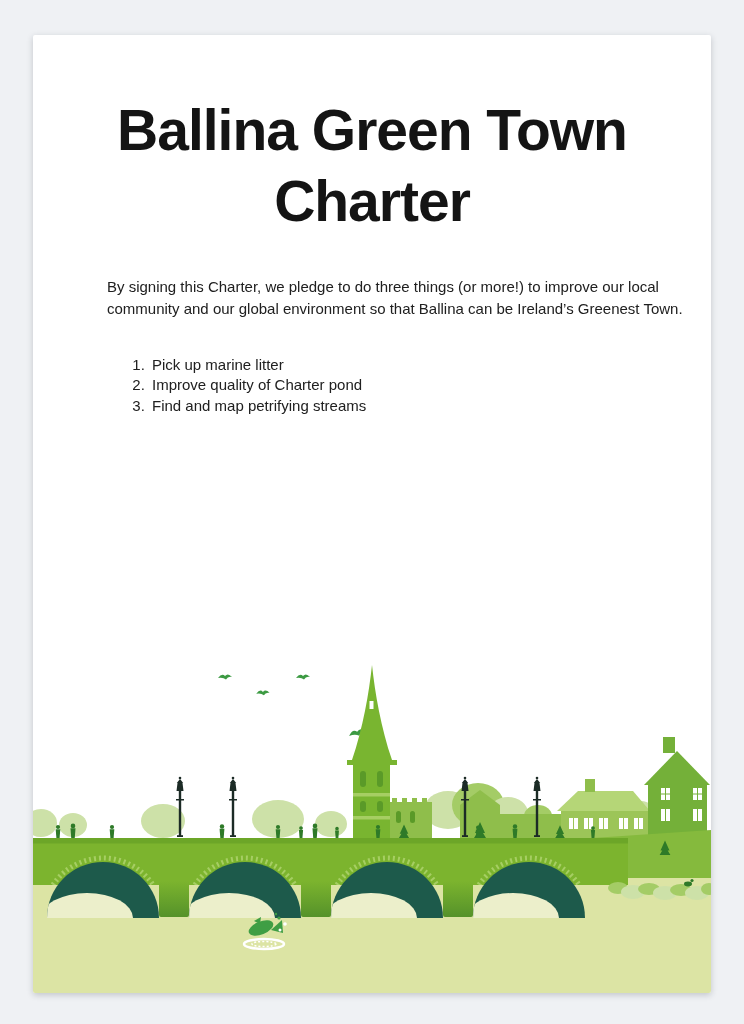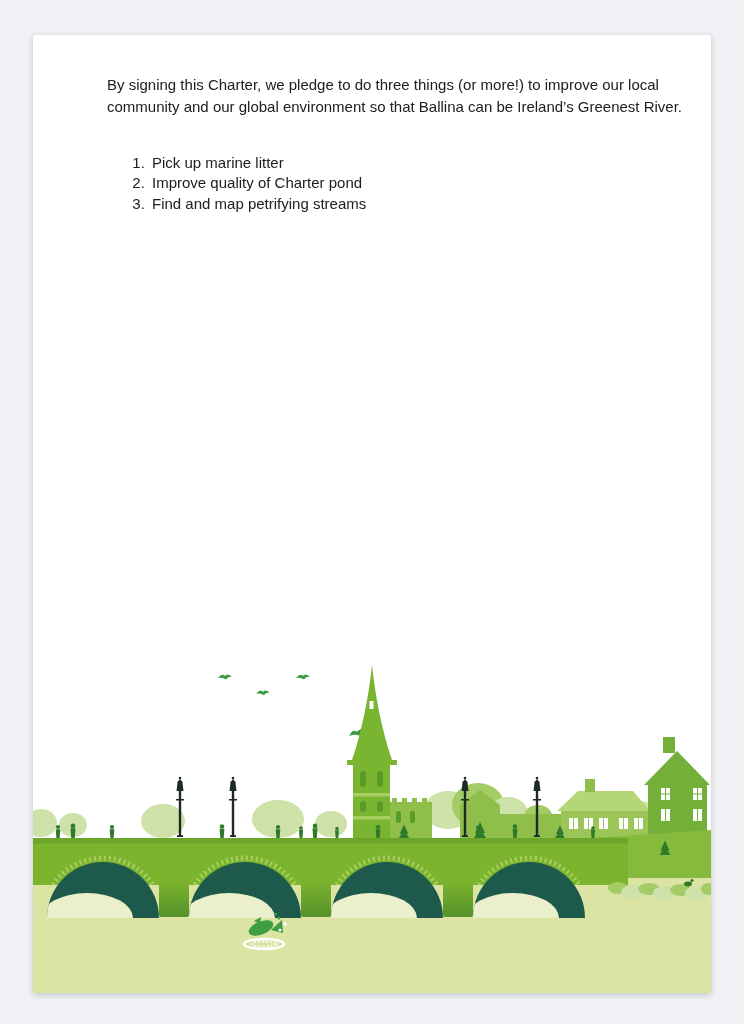--- a/index.html
+++ b/index.html
@@ -44,22 +44,26 @@
   .ripple{stroke:#fff;fill:none}
   .win-cross{stroke:var(--house,#74B039);stroke-width:1}
   .win-cross2{stroke:var(--wall,#9CC558);stroke-width:1}
   .darkwin{fill:var(--win_dark,#5A9A28)}
 </style>
 </head>
 <body>
 
 <div class="page">
 
-
-  <p class="para intro">By signing this Charter, we pledge to do three things (or more!) to improve our local community and our global environment so that Ballina can be Ireland’s Greenest River.</p>
+  <h1 class="doc-title">
+    <span class="t-line">Ballina Green Town</span>
+    <span class="t-line">Charter</span>
+  </h1>
+
+  <p class="para intro">By signing this Charter, we pledge to do three things (or more!) to improve our local community and our global environment so that Ballina can be Ireland’s Greenest Town.</p>
 
   <ol class="pledges">
     <li>Pick up marine litter</li>
     <li>Improve quality of Charter pond</li>
     <li>Find and map petrifying streams</li>
   </ol>
 
 
   <svg class="illustration" viewBox="0 0 678 360" aria-hidden="true">
     <defs>

